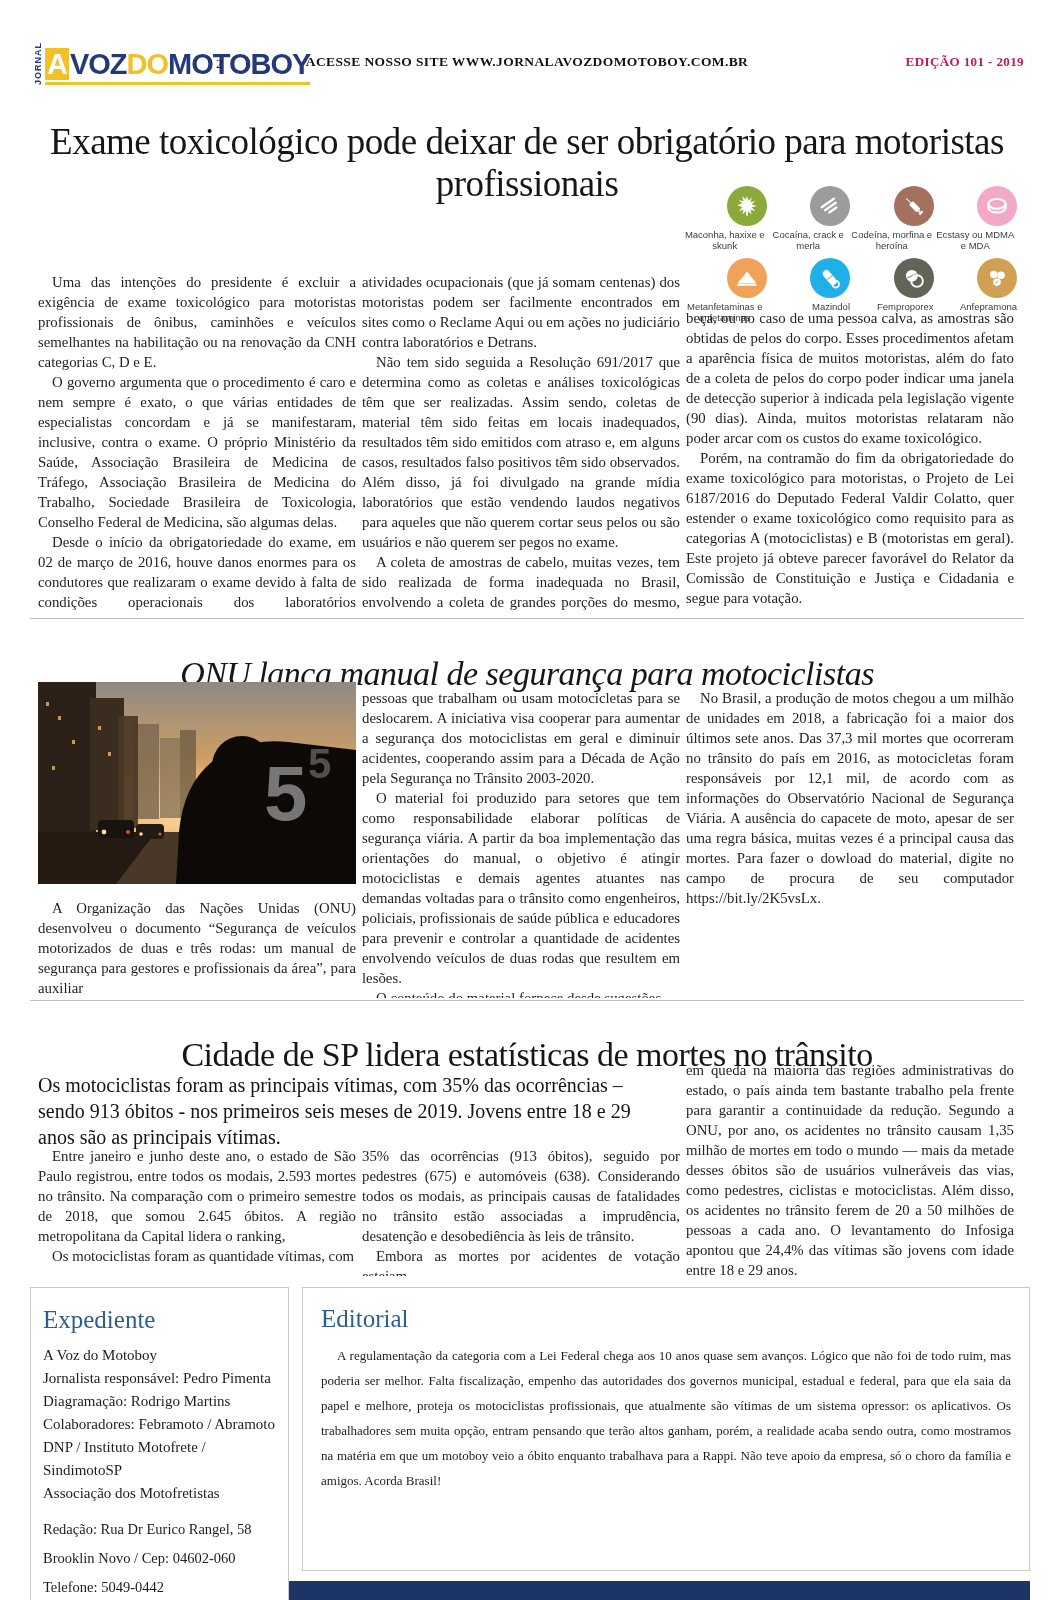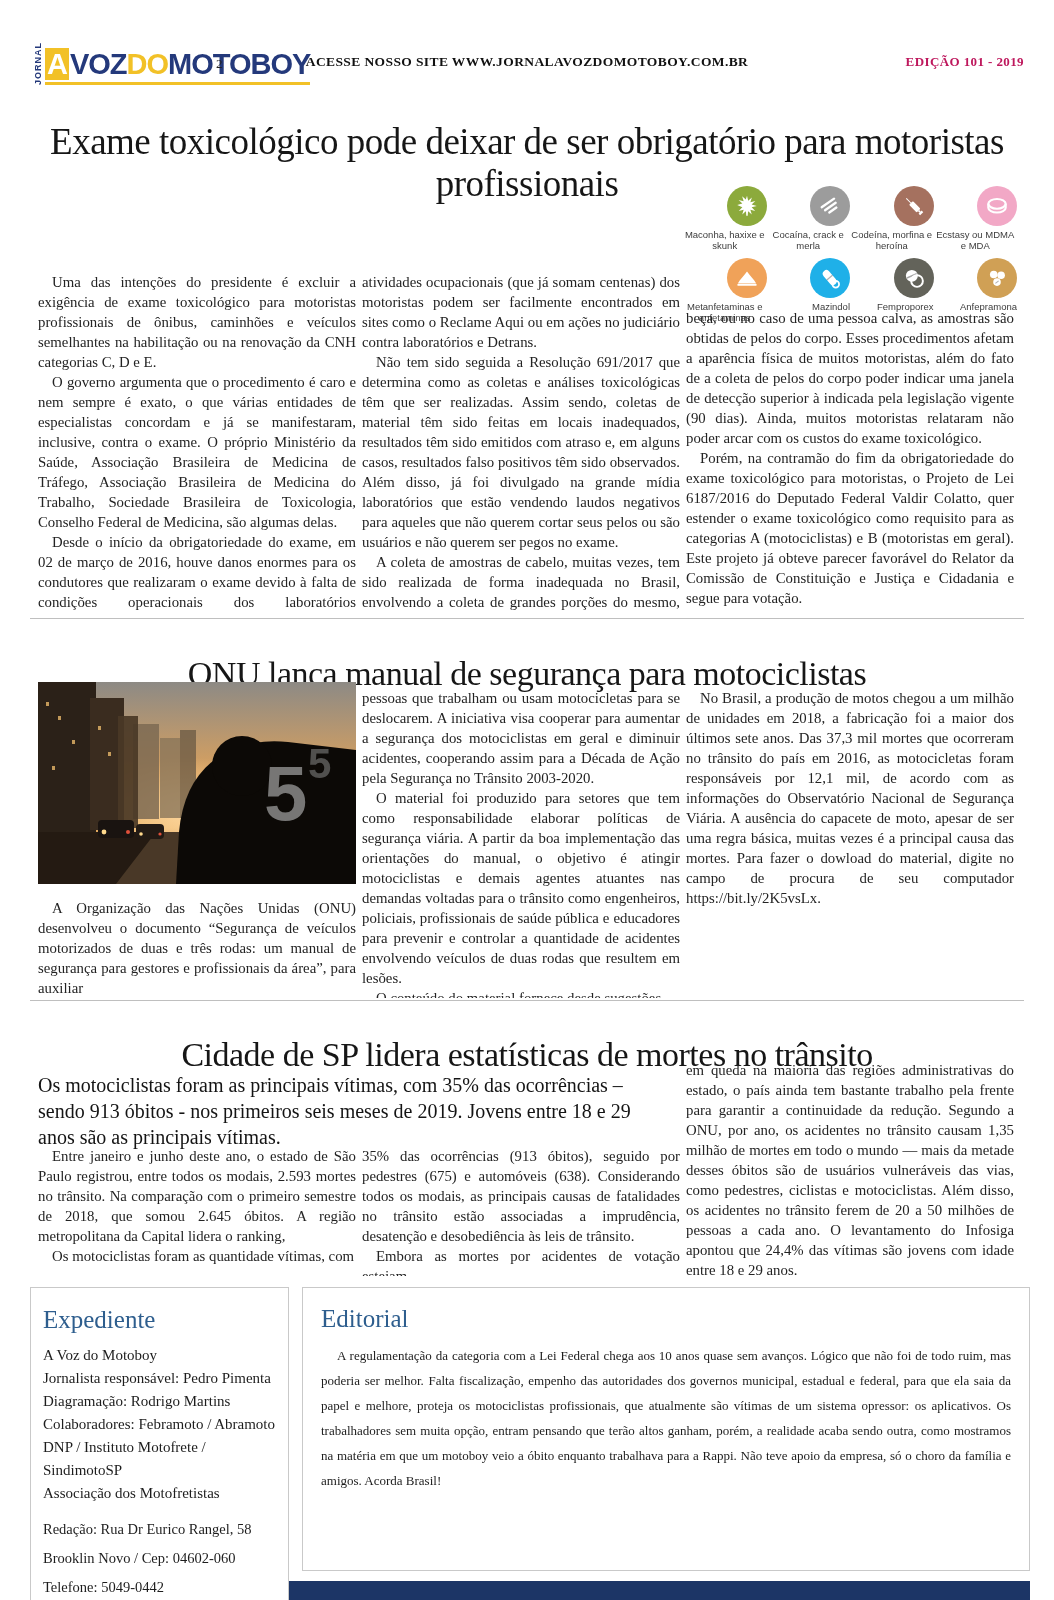--- a/index.html
+++ b/index.html
@@ -18,21 +18,21 @@
   .l-yellow{color:#f2c127;}
   .page-num{position:absolute;left:216px;top:18px;font-size:13px;color:#222;}
   .site-banner{position:absolute;left:50%;transform:translateX(-50%);top:16px;
                font-size:13.5px;font-weight:700;letter-spacing:.4px;color:#111;}
   .edition{position:absolute;right:30px;top:16px;font-size:13px;font-weight:700;letter-spacing:.4px;color:#be185d;}
 
   
   .headline{position:absolute;left:30px;width:994px;text-align:center;font-weight:500;
             color:#161616;letter-spacing:-.5px;}
   .h1{top:96px;font-size:37px;line-height:1.15;}
-  .h2{top:627px;font-size:34px;line-height:1.1;}
+  .h2{top:627px;font-size:34px;line-height:1.1;font-style:italic;}
   .h3{top:1008px;font-size:34px;line-height:1.1;}
 
   .rule{position:absolute;left:30px;width:994px;height:1px;background:#bfbfbf;}
   .rule1{top:618px;} .rule2{top:1000px;}
 
   
   .lead{position:absolute;left:38px;top:183px;width:632px;font-size:20.5px;line-height:27px;color:#141414;}
   .drug-grid{position:absolute;left:683px;top:186px;width:334px;display:grid;
              grid-template-columns:repeat(4,1fr);grid-row-gap:6px;}
   .drug{display:flex;flex-direction:column;align-items:flex-end;text-align:center;}

